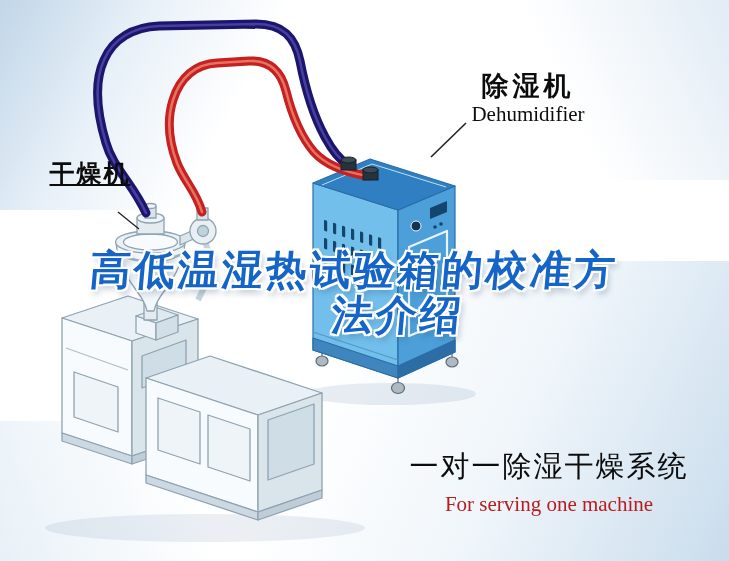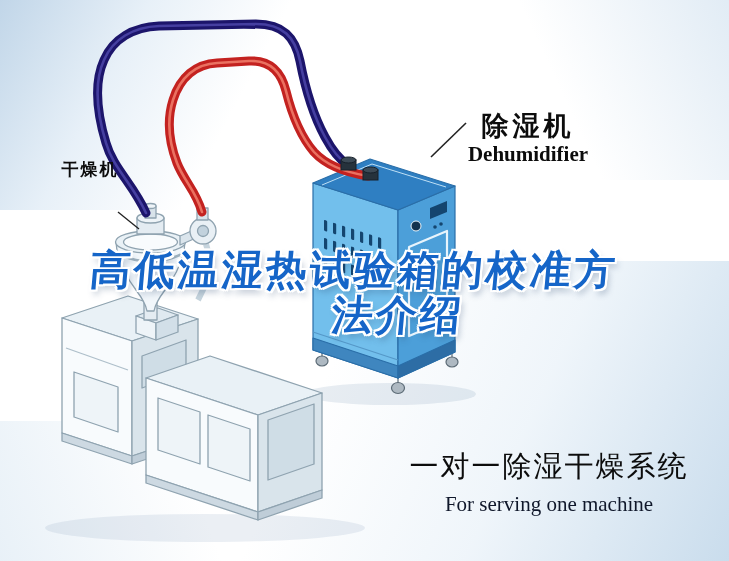--- a/index.html
+++ b/index.html
@@ -15,41 +15,41 @@
     background:linear-gradient(245deg,rgba(170,200,226,.35) 0%,rgba(255,255,255,0) 55%);}
   .bg-br{right:0;bottom:0;width:560px;height:300px;
     background:linear-gradient(295deg,rgba(148,186,218,.5) 0%,rgba(198,220,238,.28) 38%,rgba(255,255,255,0) 70%);}
   .bg-bl{left:0;bottom:0;width:320px;height:140px;
     background:linear-gradient(70deg,rgba(180,208,230,.30) 0%,rgba(255,255,255,0) 60%);}
 
   svg.diagram{position:absolute;left:0;top:0;z-index:1;}
 
   .label-block{position:absolute;z-index:2;text-align:center;color:#0c0c0c;}
   .label-zh{font-weight:700;letter-spacing:2px;line-height:1.05;}
-  .label-en{font-family:"Liberation Serif","DejaVu Serif",serif;font-weight:700;line-height:1.05;margin-top:3px;}
+  .label-en{font-family:"Liberation Serif","DejaVu Serif",serif;font-weight:400;line-height:1.05;margin-top:3px;}
   #hopper-label{left:42px;top:161px;width:96px;}
-  #hopper-label .label-zh{font-size:17px;}
+  #hopper-label .label-zh{font-size:25px;text-decoration:underline;}
   #hopper-label .label-en{font-size:20px;}
-  #dehu-label{left:452px;top:72px;width:152px;margin-top:40px;}
+  #dehu-label{left:452px;top:72px;width:152px;}
   #dehu-label .label-zh{font-size:27px;letter-spacing:4px;}
   #dehu-label .label-en{font-size:21px;}
 
   .watermark{
     position:absolute;z-index:3;font-weight:700;color:#1565c8;font-size:41px;letter-spacing:3px;
     transform:skewX(-5deg);white-space:nowrap;
     text-shadow:-2px -2px 0 #fff,2px -2px 0 #fff,-2px 2px 0 #fff,2px 2px 0 #fff,
                  0 -2px 0 #fff,0 2px 0 #fff,-2px 0 0 #fff,2px 0 0 #fff,
                  3px 5px 6px rgba(40,70,110,.35);
   }
   #wm-line1{left:90px;top:243px;}
   #wm-line2{left:332px;top:288px;}
 
   #caption{left:396px;top:447px;width:306px;}
   #caption .caption-zh{font-size:29px;font-weight:400;letter-spacing:2px;color:#0c0c0c;}
-  #caption .caption-en{font-family:"Liberation Serif","DejaVu Serif",serif;font-size:21px;color:#0f172a;margin-top:5px;}
+  #caption .caption-en{font-family:"Liberation Serif","DejaVu Serif",serif;font-size:21px;color:#b91c1c;margin-top:5px;}
 </style>
 </head>
 <body>
 
 <div id="canvas">
 
   <div class="bg bg-tl"></div>
   <div class="bg bg-tr"></div>
   <div class="bg bg-br"></div>
   <div class="bg bg-bl"></div>

